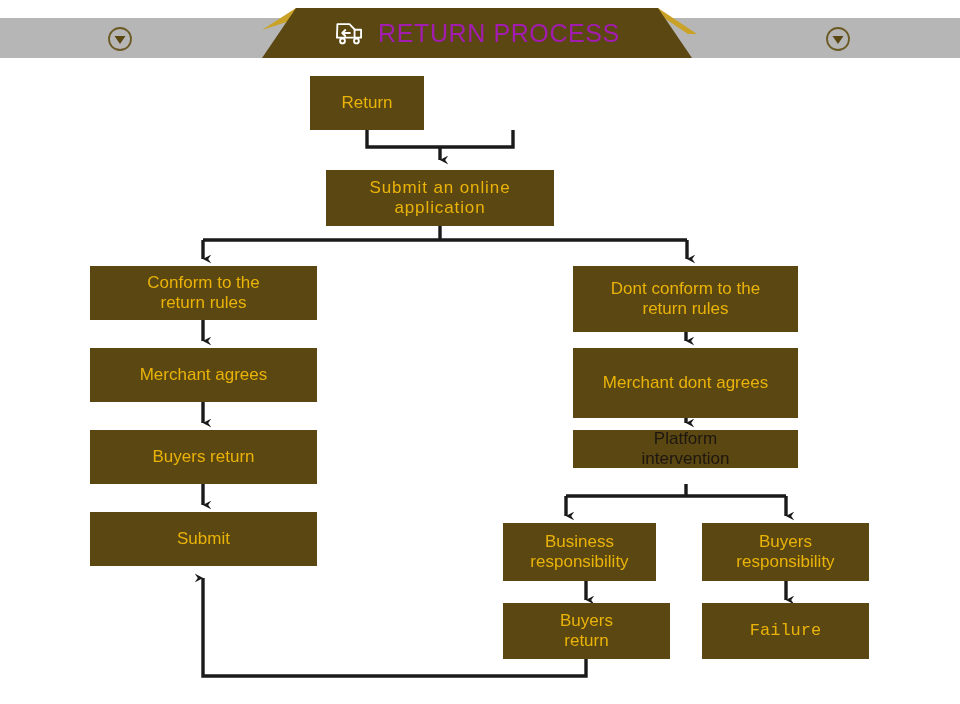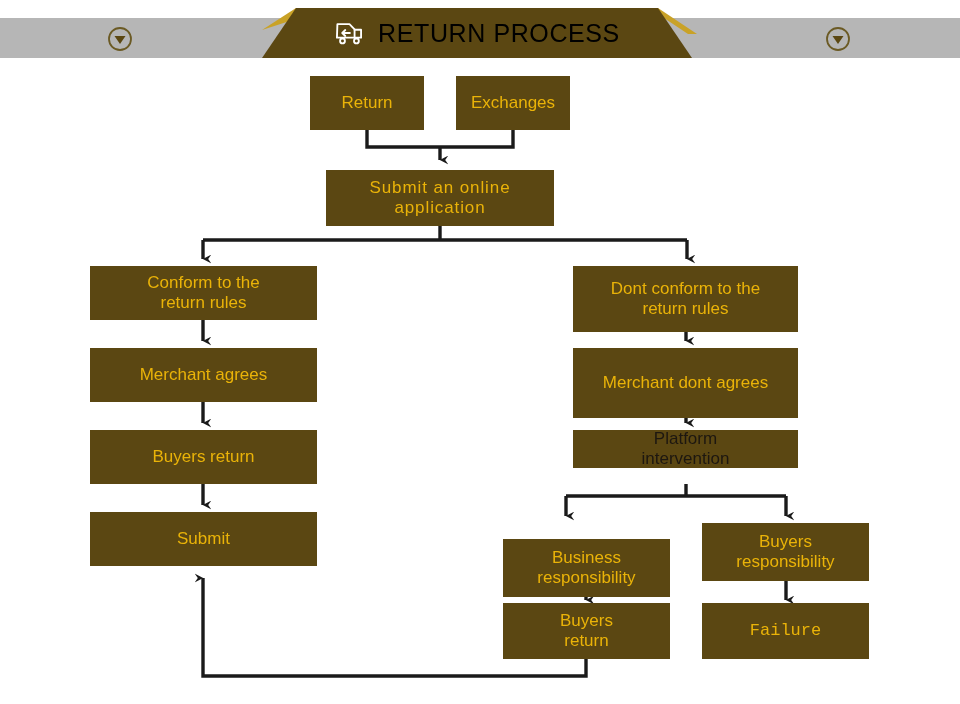--- a/index.html
+++ b/index.html
@@ -75,21 +75,21 @@
     justify-content: center;
     gap: 14px;
   }
   .truck-icon {
     width: 30px;
     height: 26px;
     display: block;
     flex: 0 0 auto;
   }
   .banner-title {
-    color: #000000;
+    color: #a21caf;
     font-size: 25px;
     letter-spacing: 0.6px;
     font-weight: normal;
     white-space: nowrap;
   }
 
   .nav-circle {
     position: absolute;
     top: 26px;
     width: 26px;
@@ -187,21 +187,20 @@
 
       <path d="M586 581 V600" marker-end="url(#ah)"></path>
       <path d="M786 581 V600" marker-end="url(#ah)"></path>
 
       <path d="M586 659 V676 H203 V578" marker-end="url(#ahu)"></path>
     </g>
   </svg>
 
   <div class="node" style="left:310px; top:76px; width:114px; height:54px;">Return</div>
 
-  <div class="node" style="left:456px; top:76px; width:114px; height:54px;">Exchanges</div>
 
   <div class="node spaced" style="left:326px; top:170px; width:228px; height:56px;">Submit an online
 application</div>
 
   <div class="node" style="left:90px; top:266px; width:227px; height:54px;">Conform to the
 return rules</div>
 
   <div class="node" style="left:90px; top:348px; width:227px; height:54px;">Merchant agrees</div>
 
   <div class="node" style="left:90px; top:430px; width:227px; height:54px;">Buyers return</div>
@@ -209,21 +208,21 @@
   <div class="node" style="left:90px; top:512px; width:227px; height:54px;">Submit</div>
 
   <div class="node" style="left:573px; top:266px; width:225px; height:66px;">Dont conform to the
 return rules</div>
 
   <div class="node" style="left:573px; top:348px; width:225px; height:70px;">Merchant dont agrees</div>
 
   <div class="node dark-text" style="left:573px; top:430px; width:225px; height:38px;">Platform
 intervention</div>
 
-  <div class="node" style="left:503px; top:523px; width:167px; height:58px;margin-top:16px;">Business
+  <div class="node" style="left:503px; top:523px; width:153px; height:58px;">Business
 responsibility</div>
 
   <div class="node" style="left:702px; top:523px; width:167px; height:58px;">Buyers
 responsibility</div>
 
   <div class="node" style="left:503px; top:603px; width:167px; height:56px;">Buyers
 return</div>
 
   <div class="node" style="left:702px; top:603px; width:167px; height:56px;font-family:Liberation Mono, monospace;">Failure</div>
 

